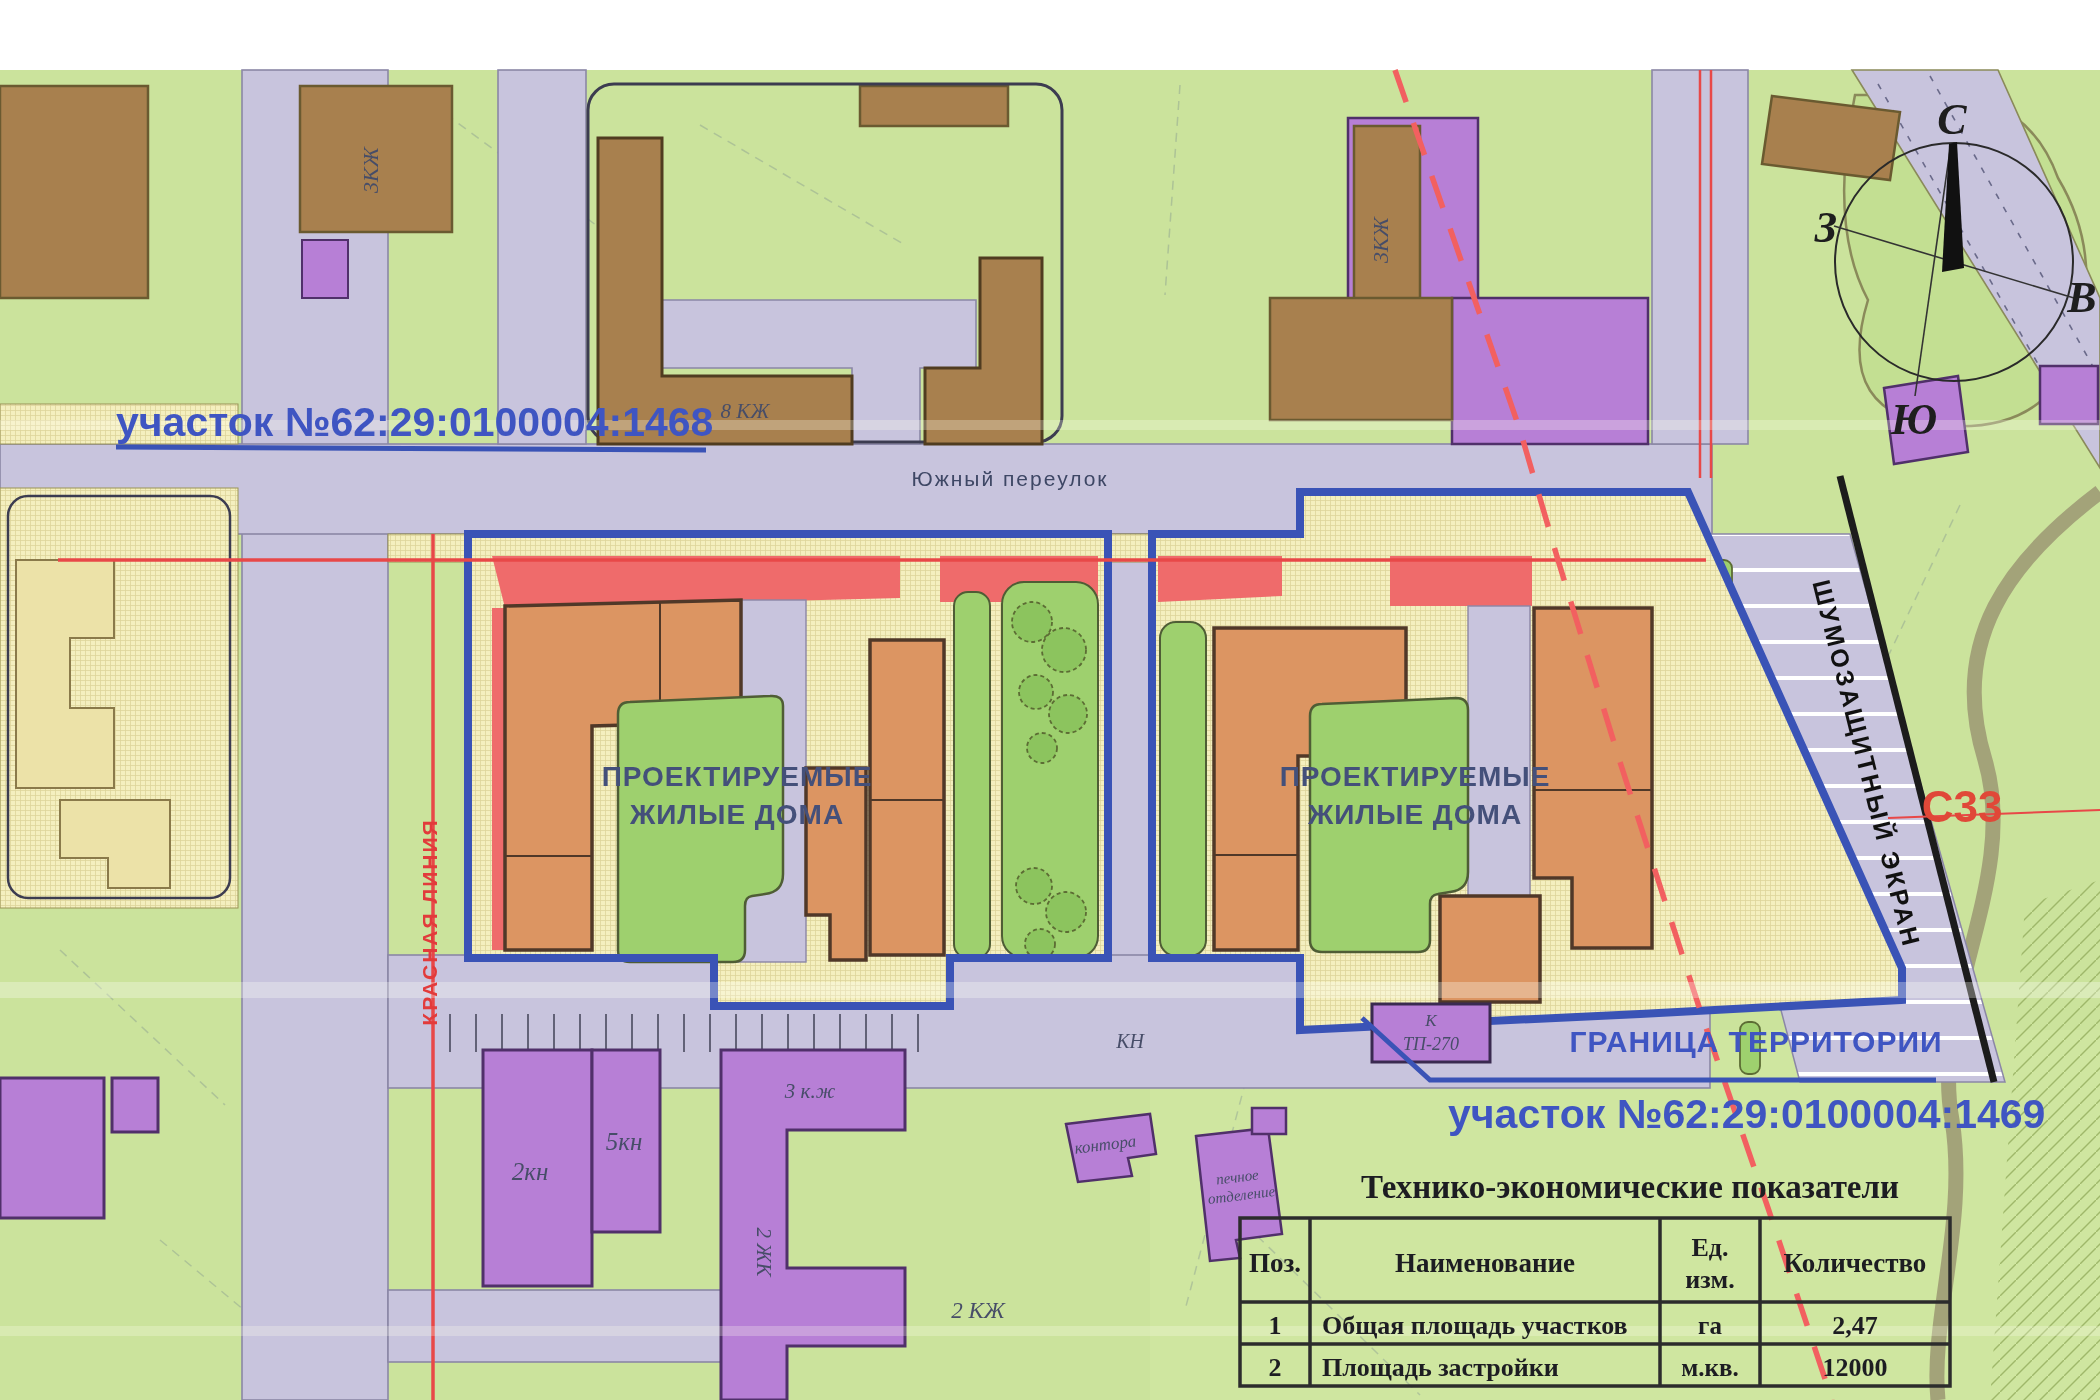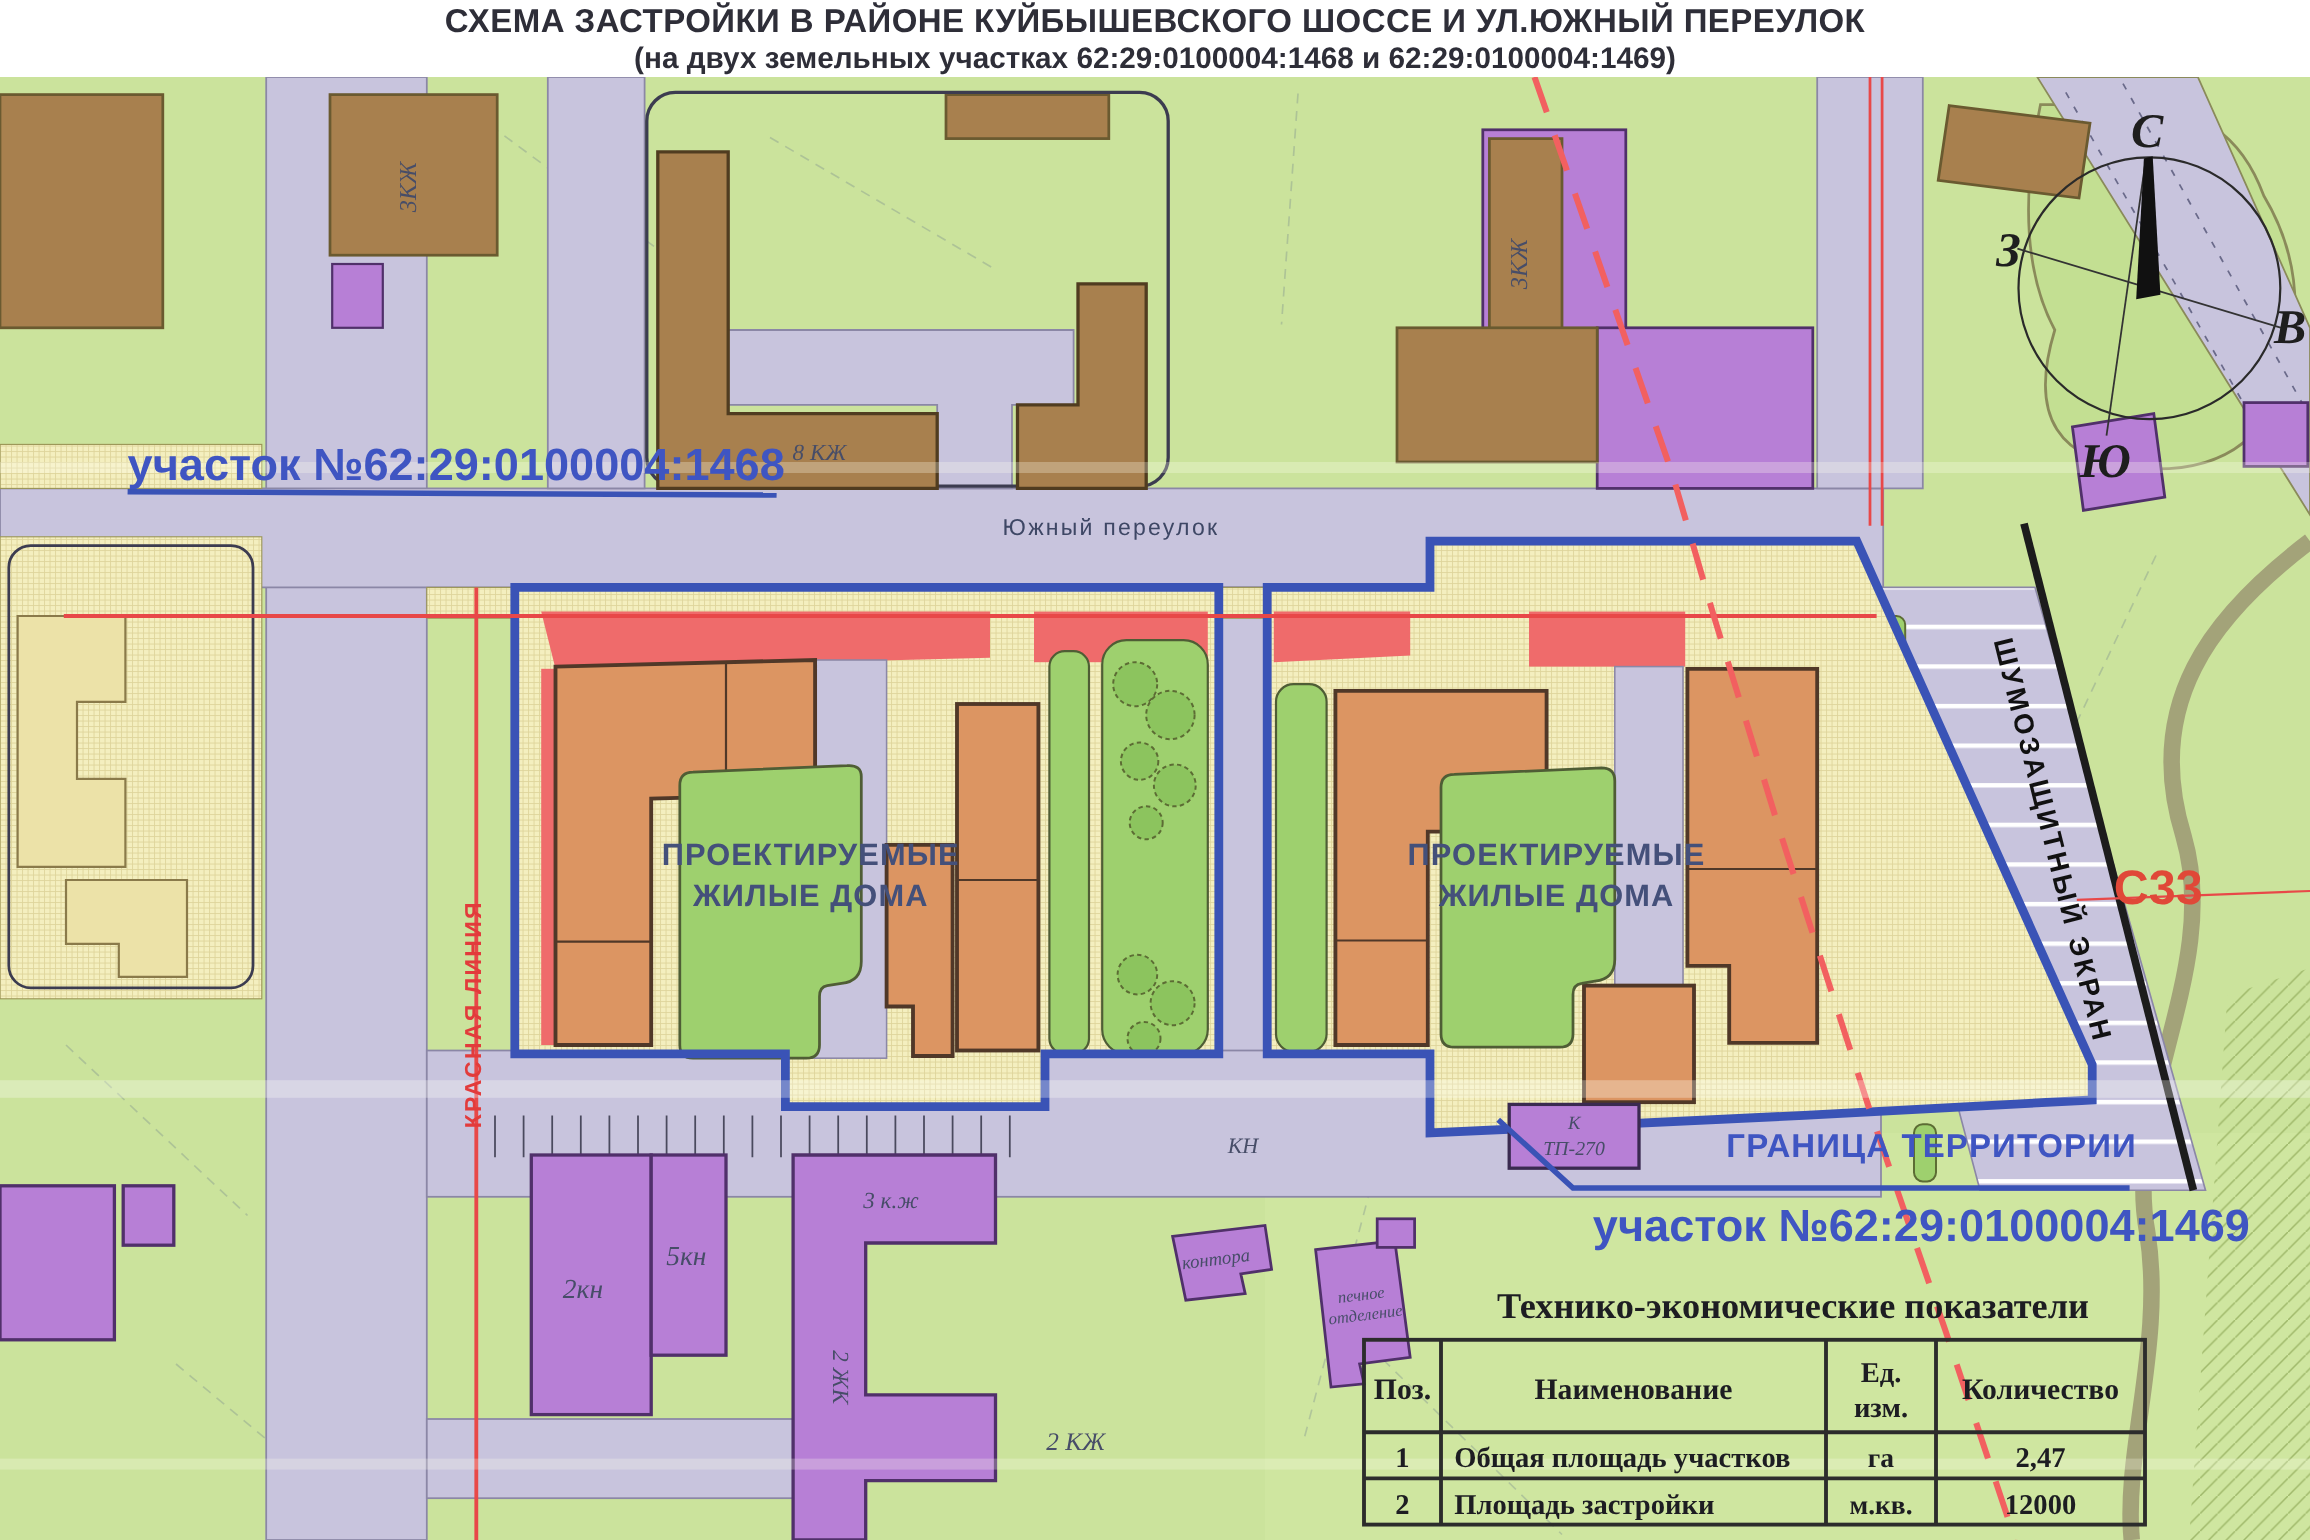--- a/index.html
+++ b/index.html
@@ -10,24 +10,20 @@
   .t1{font-size:30px;font-weight:bold;color:#2e2e38;letter-spacing:.4px;margin:3px 0 0 0;}
   .t2{font-size:27px;font-weight:bold;color:#2e2e38;margin:1px 0 0 0;}
   svg{position:absolute;top:0;left:0;}
   text{user-select:none;}
 </style>
 </head>
 <body>
 
 <div class="page">
 
-  <div class="title-wrap">
-    <div class="t1">СХЕМА ЗАСТРОЙКИ В РАЙОНЕ КУЙБЫШЕВСКОГО ШОССЕ И УЛ.ЮЖНЫЙ ПЕРЕУЛОК</div>
-    <div class="t2">(на двух земельных участках 62:29:0100004:1468 и 62:29:0100004:1469)</div>
-  </div>
 
   <svg width="2100" height="1400" viewBox="0 0 2100 1400">
     <defs>
       <pattern id="gy" width="10" height="10" patternUnits="userSpaceOnUse">
         <rect width="10" height="10" fill="#f4efbf"></rect>
         <path d="M0 .5H10 M0 5.5H10 M.5 0V10 M5.5 0V10" stroke="#ddd49a" stroke-width="0.8"></path>
       </pattern>
       <pattern id="pk" width="42" height="36" patternUnits="userSpaceOnUse">
         <rect width="42" height="36" fill="#c8c4dd"></rect>
         <path d="M0 30H42" stroke="#ffffff" stroke-width="4"></path>

